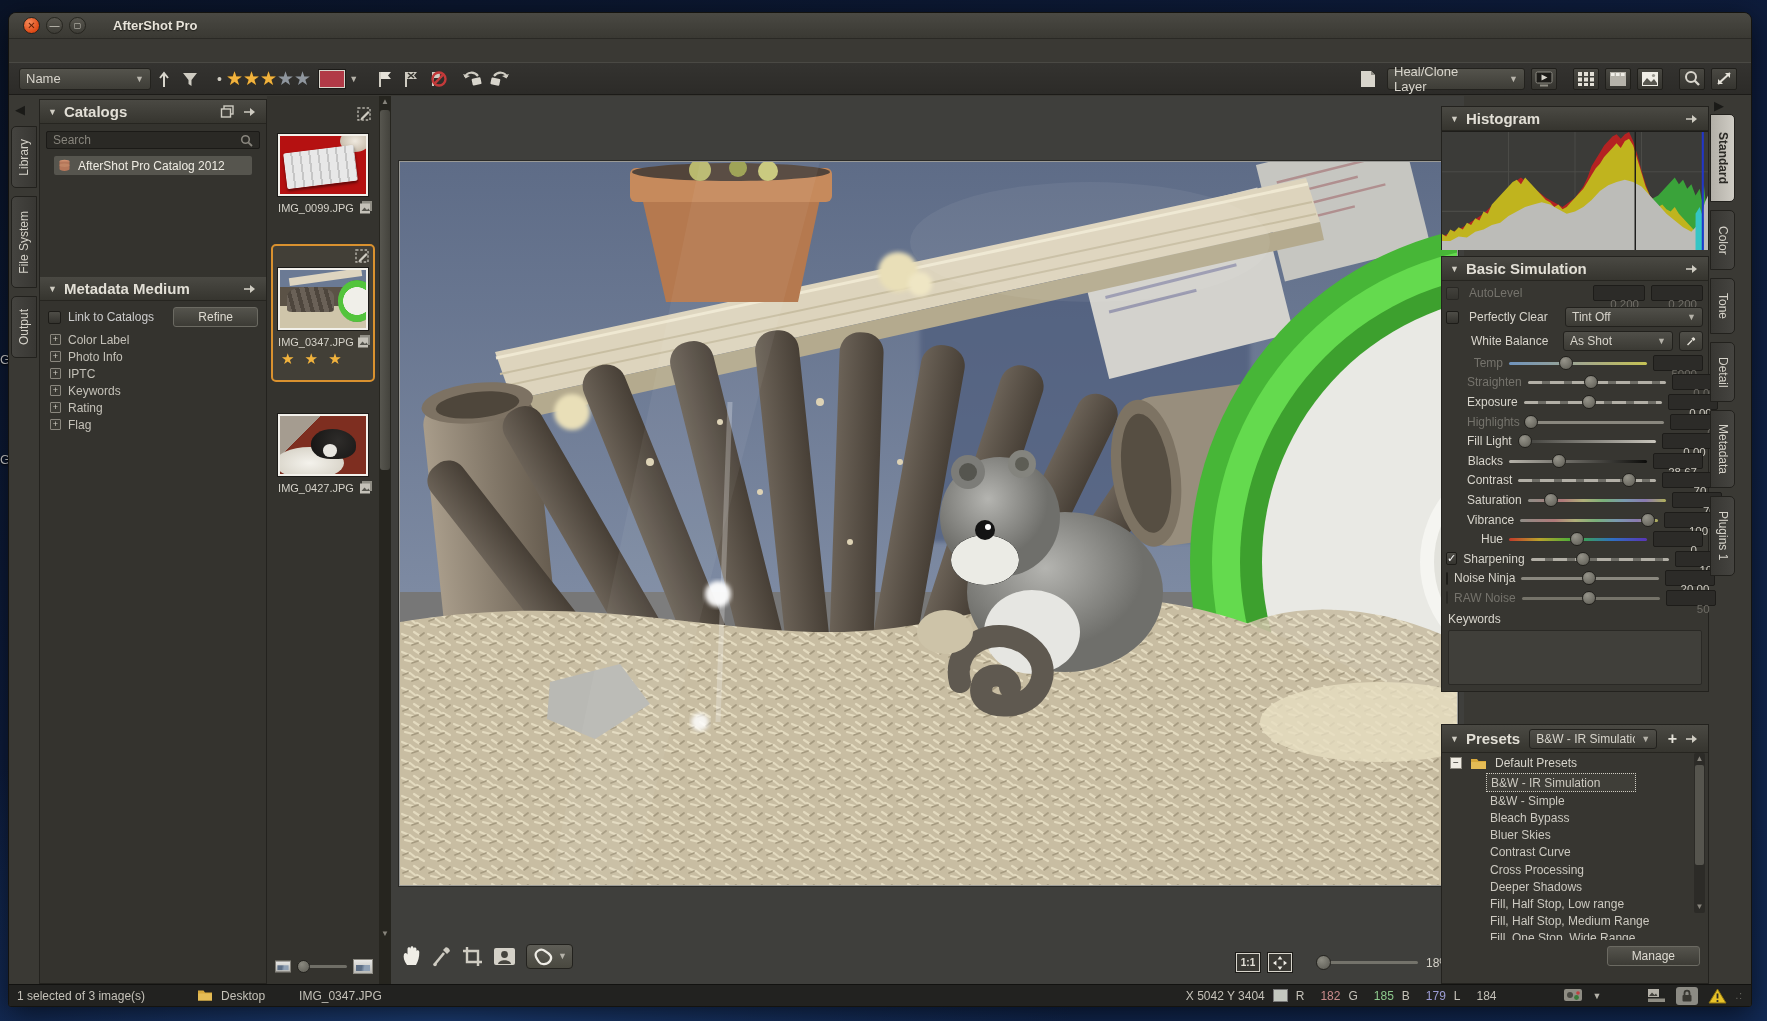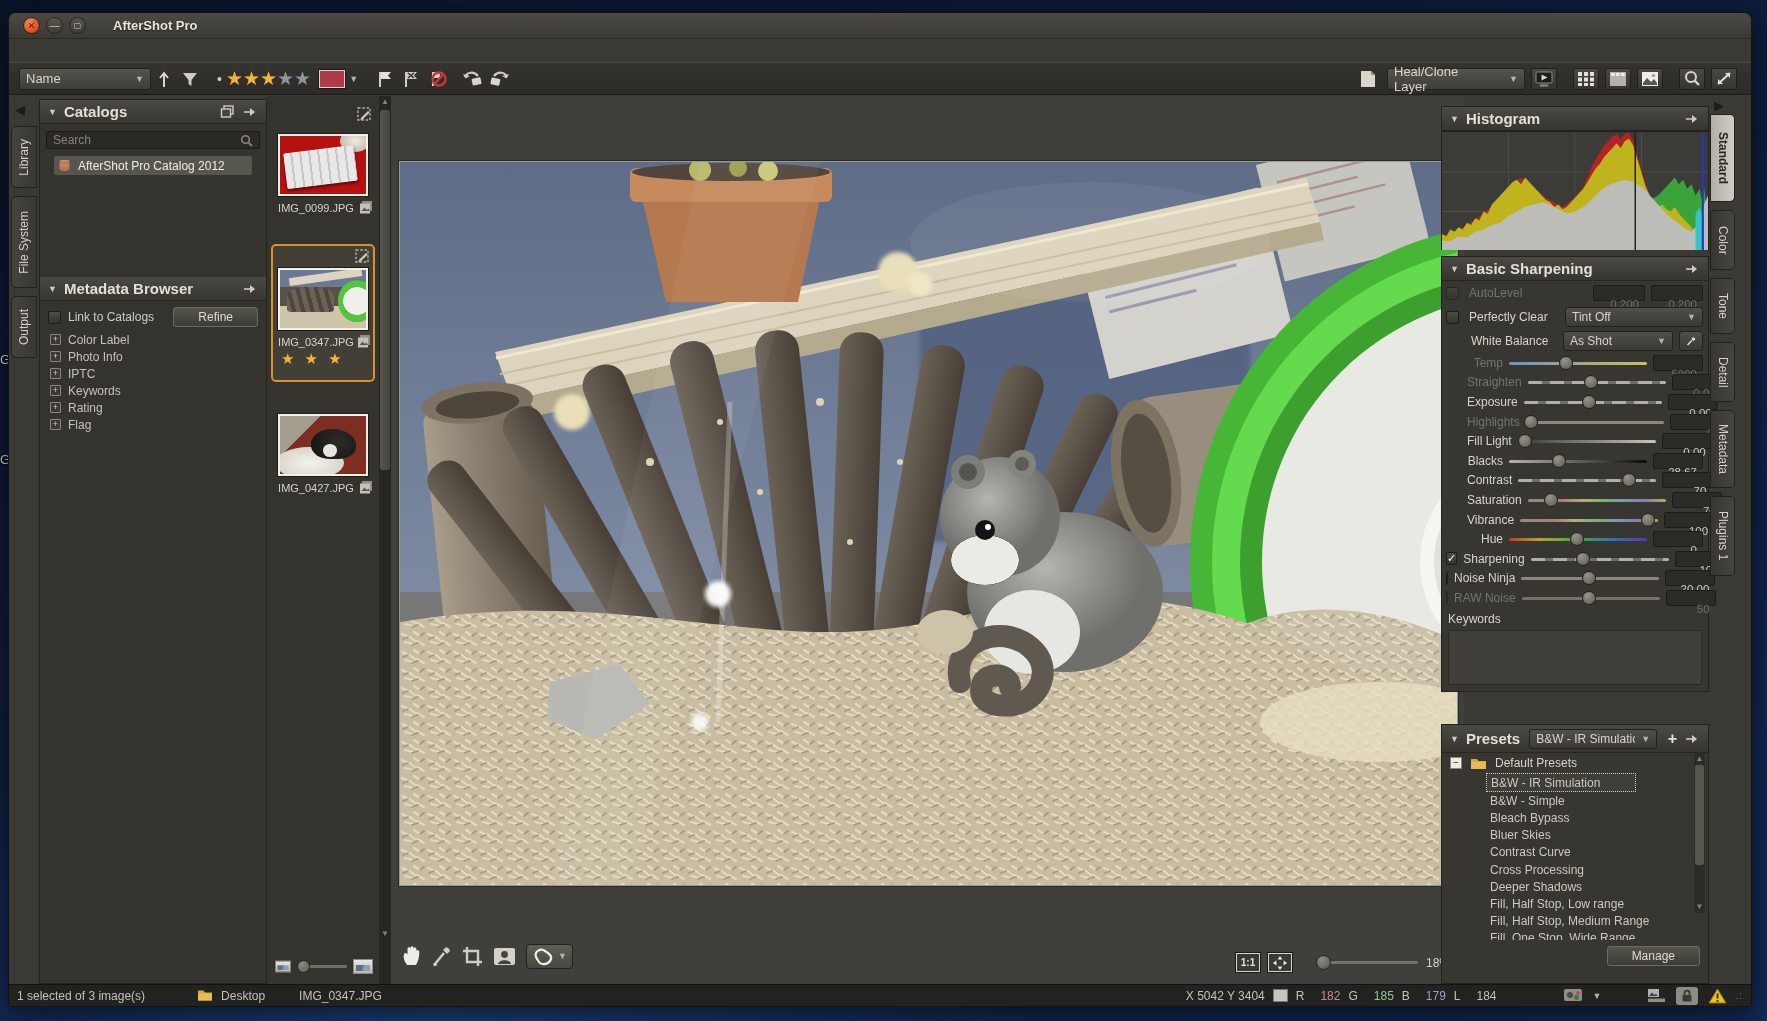--- a/index.html
+++ b/index.html
@@ -372,21 +372,21 @@
               <ellipse cx="6.5" cy="2.6" rx="5" ry="1.9" fill="#cf9070"></ellipse>
               <path d="M1.5 2.6 v7.4 c0 1 2.2 1.9 5 1.9 s5 -.9 5 -1.9 v-7.4" fill="#b5775a"></path>
               <ellipse cx="6.5" cy="6.2" rx="5" ry="1.7" fill="#c08565"></ellipse>
             </svg>
           <span>AfterShot Pro Catalog 2012</span>
         </div>
       </div>
 
       <div class="panel-head" style="margin-top:28px;">
         <span class="tri">▼</span>
-        <span class="panel-title">Metadata Browser</span>
+        <span class="panel-title">Metadata Medium</span>
         <span class="head-icons">
           <svg class="ic" width="15" height="12" viewBox="0 0 15 12">
               <path d="M1 6 h6" stroke="#cfccc2" stroke-width="1.6"></path>
               <path d="M7 2 v8 l5 -4 z" fill="#cfccc2"></path>
             </svg>
         </span>
       </div>
       <div class="meta-row">
         <span class="checkbox"></span>
         <span>Link to Catalogs</span>
@@ -744,21 +744,21 @@
             <path d="M244 104 L244 72 L248 66 L252 78 L252 104 Z" fill="#35c5c5"></path>
             <path d="M186 0 V104" stroke="#1e1e1c" stroke-width="1.4"></path>
             <path d="M251 0 V104" stroke="#2236c8" stroke-width="2"></path>
           </svg>
         </div>
       </div>
 
       <div class="rp" style="top:150px;">
         <div class="panel-head">
           <span class="tri">▼</span>
-          <span class="panel-title">Basic Sharpening</span>
+          <span class="panel-title">Basic Simulation</span>
           <span class="head-icons">
             <svg class="ic" width="15" height="12" viewBox="0 0 15 12">
                 <path d="M1 6 h6" stroke="#cfccc2" stroke-width="1.6"></path>
                 <path d="M7 2 v8 l5 -4 z" fill="#cfccc2"></path>
               </svg>
           </span>
         </div>
 
         <div class="adj-row" style="height:24px;">
           <span class="checkbox" style="opacity:.5;"></span>

